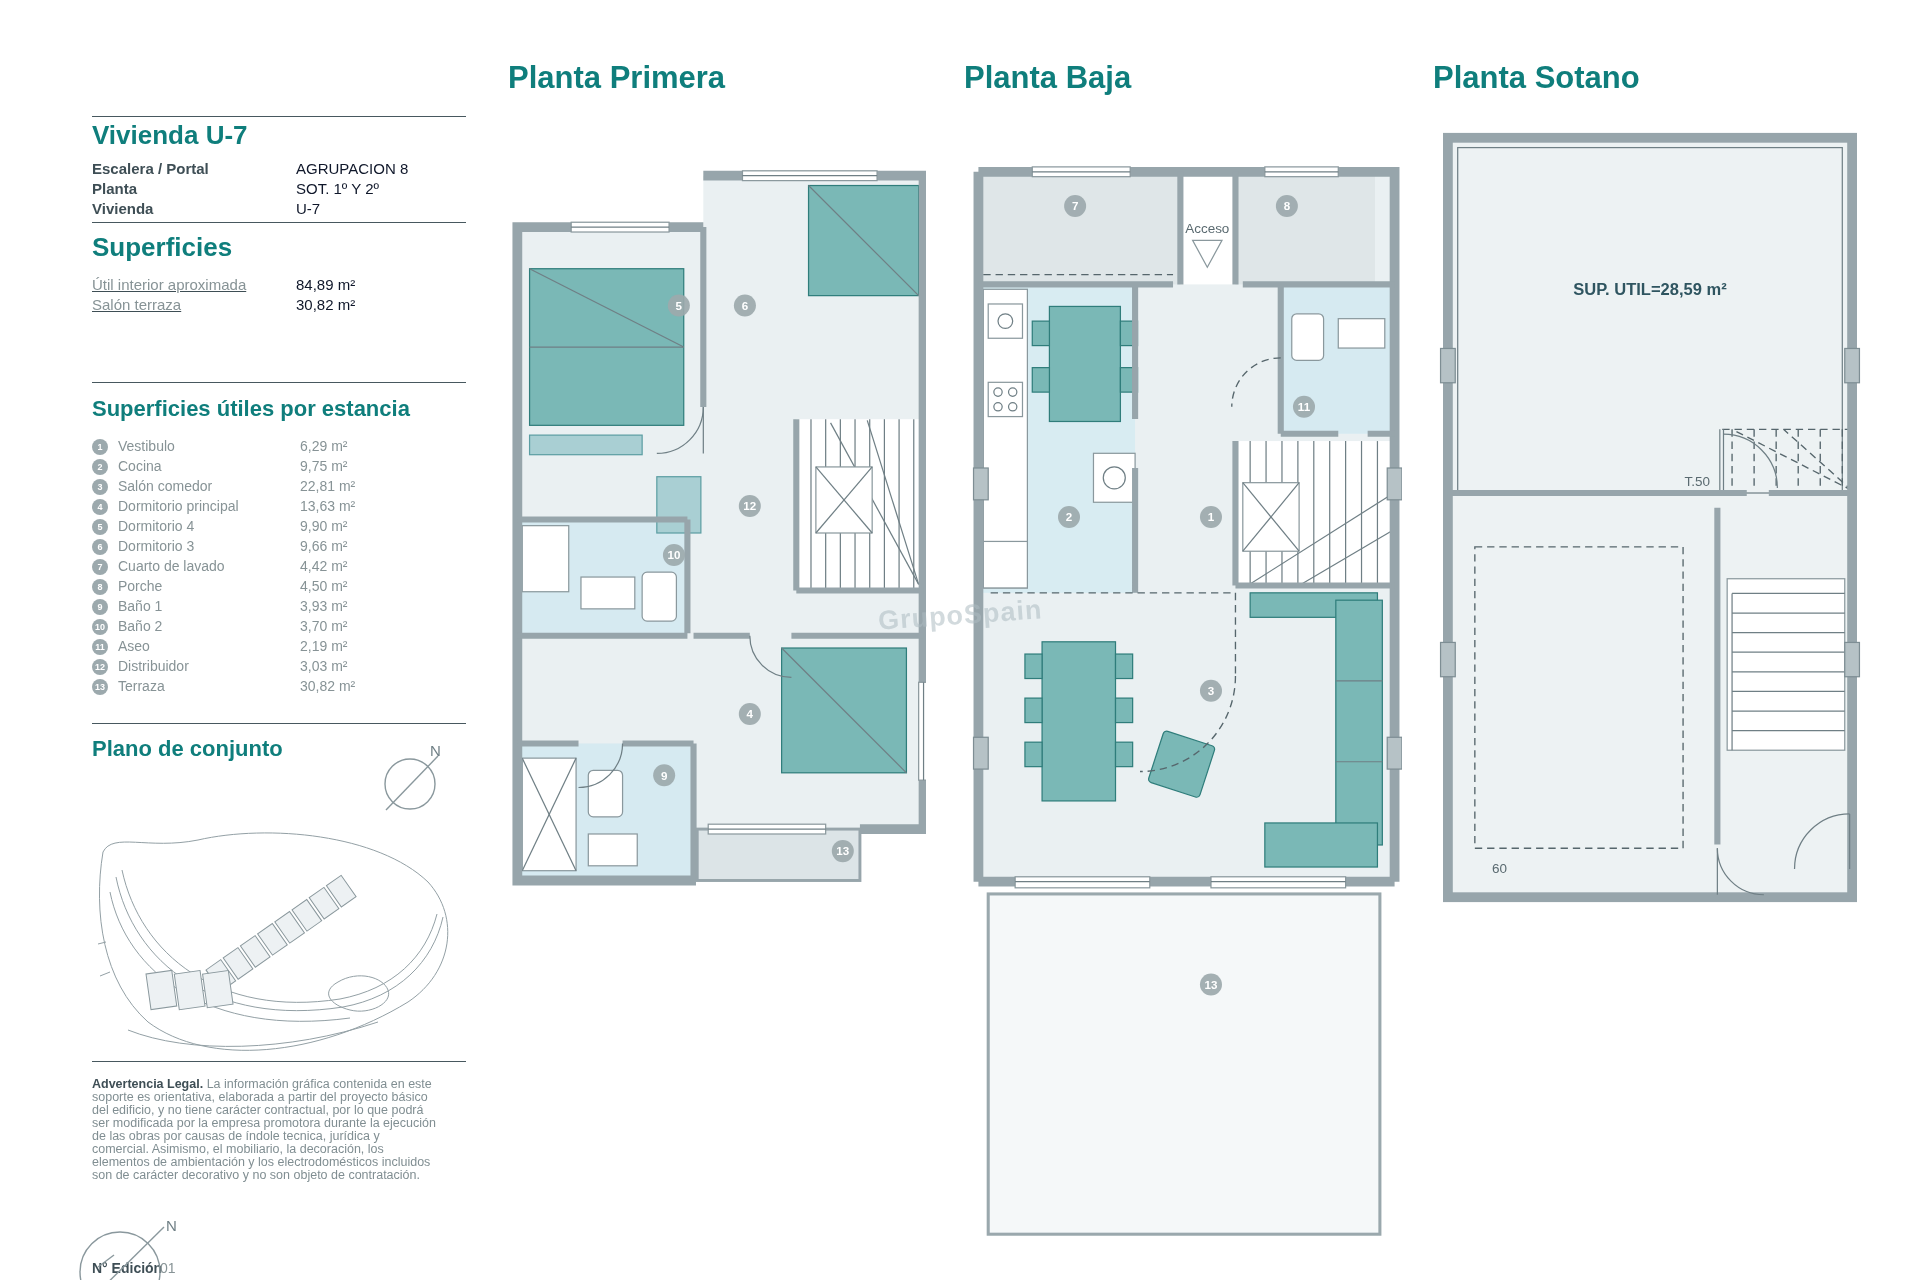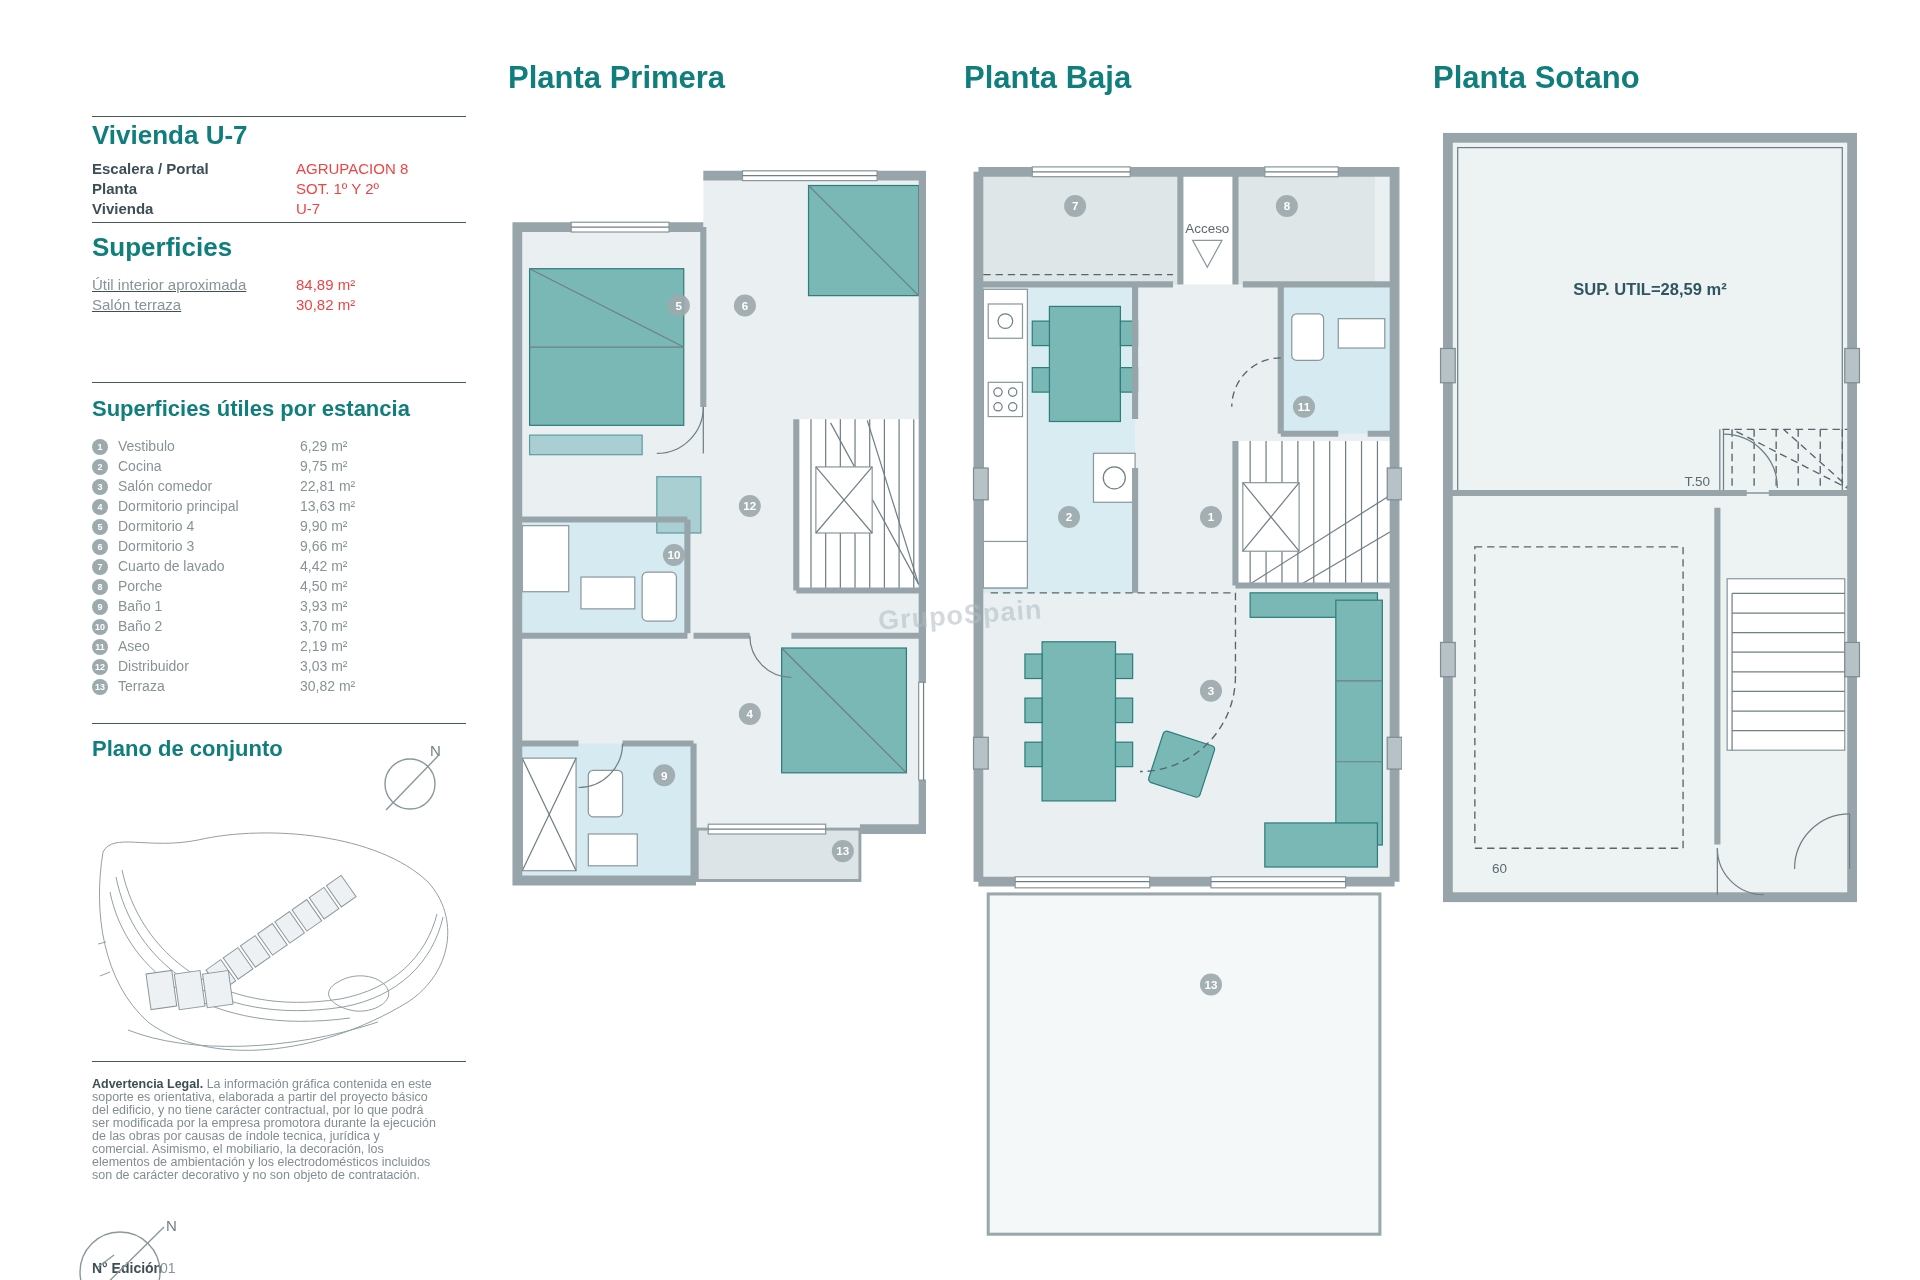--- a/index.html
+++ b/index.html
@@ -3,21 +3,21 @@
 <meta charset="utf-8">
 <style>
   html,body{margin:0;padding:0;background:#fff;}
   .page{position:relative;width:1920px;height:1280px;background:#fff;overflow:hidden;
         font-family:"Liberation Sans",sans-serif;color:#3E4E55;}
   .rule{position:absolute;height:1px;background:#47585F;width:374px;}
   .h-teal{position:absolute;color:#0F7E7C;font-weight:bold;margin:0;}
   .sidebar{position:absolute;left:92px;top:0;width:374px;height:1280px;}
   .info-row{position:relative;height:20px;font-size:15px;}
   .info-row .lab{font-weight:bold;color:#3E4E55;}
-  .info-row .val{position:absolute;left:204px;top:0;color:#ef4444;font-weight:normal;}
+  .info-row .val{position:absolute;left:204px;top:0;color:#0f172a;font-weight:normal;}
   .gray-row .lab{font-weight:normal;color:#879396;}
   .bold-row .lab,.bold-row .val{font-weight:bold;color:#3E4E55;}
   .est-row{position:relative;height:20px;font-size:14px;color:#879396;}
   .est-badge{position:absolute;left:0;top:1px;width:16px;height:16px;border-radius:50%;
              background:#9CA9AD;color:#fff;font-size:9px;line-height:16px;text-align:center;font-weight:bold;}
   .est-name{margin-left:26px;text-align:center;}
   .est-area{position:absolute;left:208px;top:0;}
   .legal{position:absolute;top:1078px;width:345px;font-size:12.5px;line-height:13px;color:#808E92;}
   .legal b{color:#3E4E55;}
   .footer-row{position:relative;height:20px;font-size:14px;}

